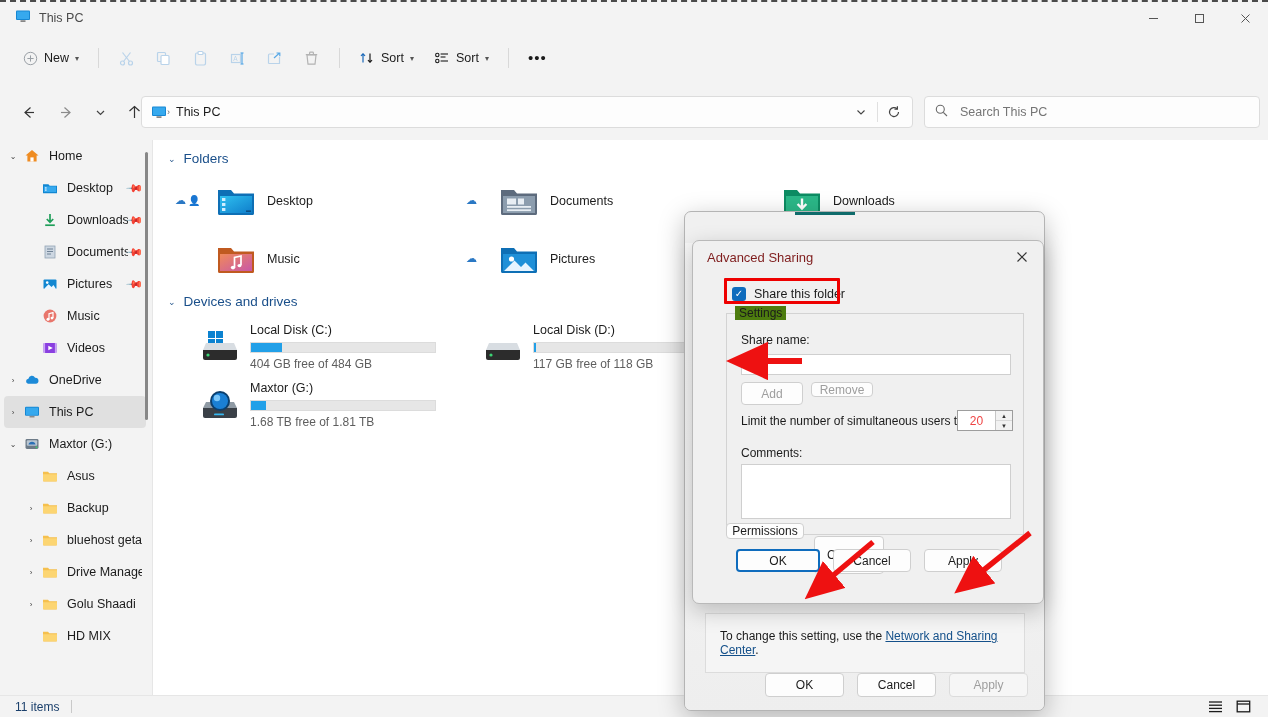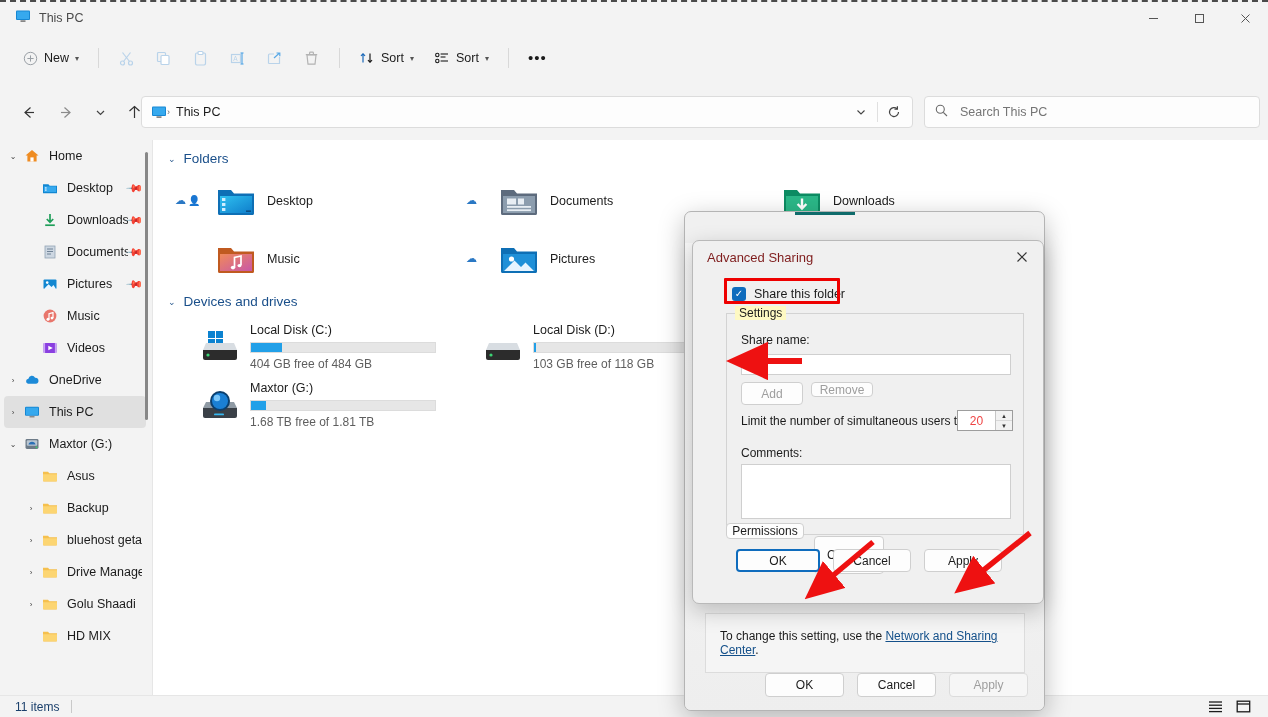--- a/index.html
+++ b/index.html
@@ -213,21 +213,21 @@
   .hl-box {
     position: absolute; left: 31px; top: 37px; width: 116px; height: 26px;
     border: 3px solid #ee0000; border-radius: 1px;
   }
 
   .fieldset {
     position: absolute; left: 33px; top: 72px; width: 298px; height: 222px;
     border: 1px solid #d3d3d3;
   }
   .fieldset-legend {
-    position: absolute; left: 8px; top: -8px; background: #fef9c3;
+    position: absolute; left: 8px; top: -8px; background: #4d7c0f;
     padding: 0 4px; font-size: 12px; color: #1b1b1b;
   }
   .fs-label { position: absolute; font-size: 12px; color: #1b1b1b; }
   .textinput {
     position: absolute; background: #ffffff; border: 1px solid #cfcfcf;
     display: flex; align-items: center; padding-left: 8px;
     font-size: 12px; color: #1b1b1b;
   }
   .spinbox {
     position: absolute; width: 56px; height: 21px; background: #fff;
@@ -733,21 +733,21 @@
               <path d="M2 21 h34 v8 a2 2 0 0 1 -2 2 H4 a2 2 0 0 1 -2 -2 Z" fill="#2c2c2c"></path>
               <path d="M5 14 h28 l3 7 H2 Z" fill="#d8dde2"></path>
               <circle cx="7" cy="26" r="1.6" fill="#3cd374"></circle>
             </svg>
           </span>
           <span class="dinfo">
             <span class="dname" style="display:block">Local Disk (D:)</span>
             <span class="dbar" style="display:block">
               <i style="width:1%"></i>
             </span>
-            <span class="dfree" style="display:block">103 GB free of 118 GB</span>
+            <span class="dfree" style="display:block">117 GB free of 118 GB</span>
           </span>
         </div>
         <div class="dcell">
           <span class="dico">
             <svg width="40" height="32" viewBox="0 0 40 32">
               <path d="M2 21 h34 v8 a2 2 0 0 1 -2 2 H4 a2 2 0 0 1 -2 -2 Z" fill="#2c2c2c"></path>
               <path d="M5 14 h28 l3 7 H2 Z" fill="#d8dde2"></path>
               <circle cx="7" cy="26" r="1.6" fill="#3cd374"></circle>
             </svg>
           </span>

